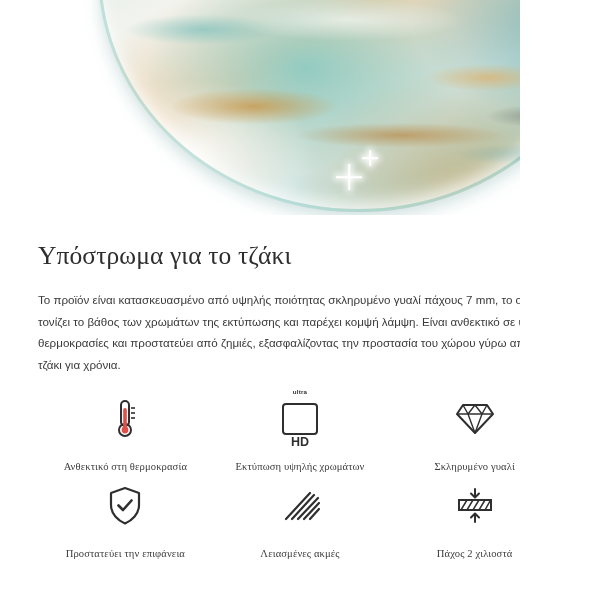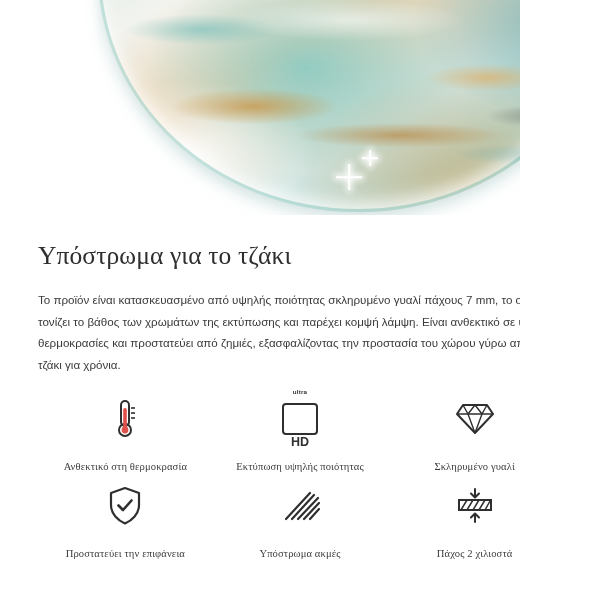--- a/index.html
+++ b/index.html
@@ -217,21 +217,21 @@
         <div class="feature-label">Ανθεκτικό στη θερμοκρασία</div>
       </div>
 
       <div class="feature">
         <div class="feature-icon">
           <div class="ultrahd-box">
             <span class="ultrahd-top">ultra</span>
             <span class="ultrahd-bottom">HD</span>
           </div>
         </div>
-        <div class="feature-label">Εκτύπωση υψηλής ποιότητας</div>
+        <div class="feature-label">Εκτύπωση υψηλής χρωμάτων</div>
       </div>
 
       <div class="feature">
         <div class="feature-icon">
           <svg width="40" height="36" viewBox="0 0 40 36" fill="none">
             <path d="M8 4 H32 L38 13 L20 32 L2 13 Z" stroke="#2f2f2f" stroke-width="2" fill="none" stroke-linejoin="round"></path>
             <path d="M2 13 H38" stroke="#2f2f2f" stroke-width="1.6"></path>
             <path d="M8 4 L13 13 L20 32" stroke="#2f2f2f" stroke-width="1.4" fill="none"></path>
             <path d="M32 4 L27 13 L20 32" stroke="#2f2f2f" stroke-width="1.4" fill="none"></path>
             <path d="M13 13 L20 4 L27 13" stroke="#2f2f2f" stroke-width="1.4" fill="none"></path>
@@ -253,21 +253,21 @@
       <div class="feature">
         <div class="feature-icon">
           <svg width="40" height="34" viewBox="0 0 40 34" fill="none">
             <path d="M6 30 L30 4" stroke="#2f2f2f" stroke-width="2.2" stroke-linecap="round"></path>
             <path d="M12 30 L34 6" stroke="#2f2f2f" stroke-width="2.2" stroke-linecap="round"></path>
             <path d="M18 30 L38 9" stroke="#2f2f2f" stroke-width="2.2" stroke-linecap="round"></path>
             <path d="M24 30 L39 14" stroke="#2f2f2f" stroke-width="2.2" stroke-linecap="round"></path>
             <path d="M30 30 L39 20" stroke="#2f2f2f" stroke-width="2.2" stroke-linecap="round"></path>
           </svg>
         </div>
-        <div class="feature-label">Υπόστρωμα ακμές</div>
+        <div class="feature-label">Λειασμένες ακμές</div>
       </div>
 
       <div class="feature">
         <div class="feature-icon">
           <svg width="44" height="40" viewBox="0 0 44 40" fill="none">
             <path d="M22 3 V11 M18 7.5 L22 11.5 L26 7.5" stroke="#2f2f2f" stroke-width="2" fill="none" stroke-linecap="round" stroke-linejoin="round"></path>
             <rect x="6" y="14" width="32" height="10" stroke="#2f2f2f" stroke-width="2" fill="none"></rect>
             <path d="M8 24 L14 14 M14 24 L20 14 M20 24 L26 14 M26 24 L32 14 M32 24 L37 15" stroke="#2f2f2f" stroke-width="1.5"></path>
             <path d="M22 36 V28 M18 31.5 L22 27.5 L26 31.5" stroke="#2f2f2f" stroke-width="2" fill="none" stroke-linecap="round" stroke-linejoin="round"></path>
           </svg>

